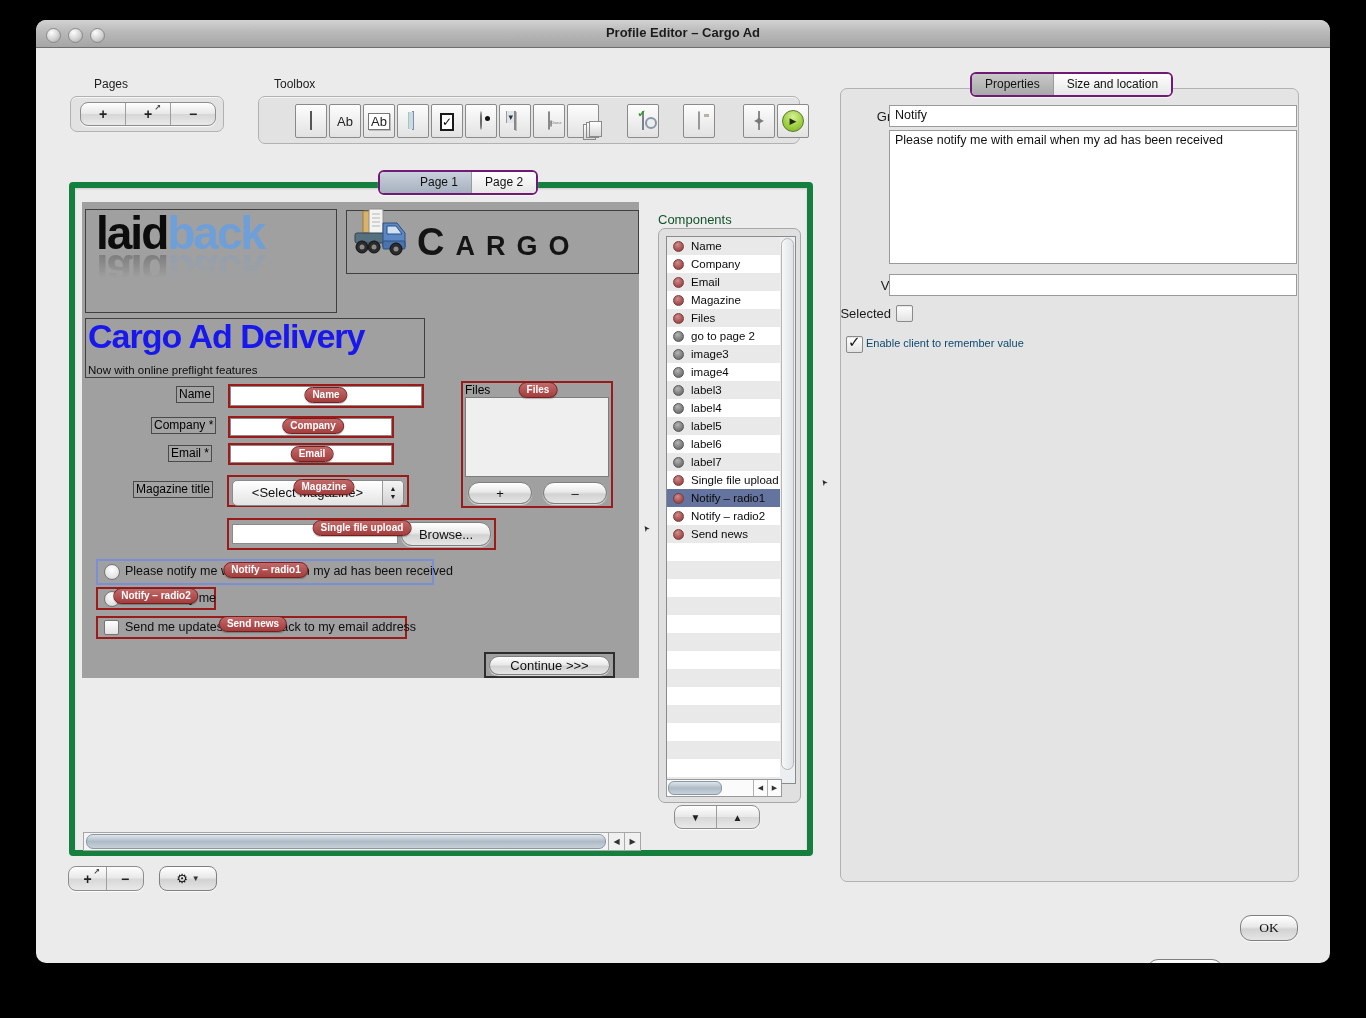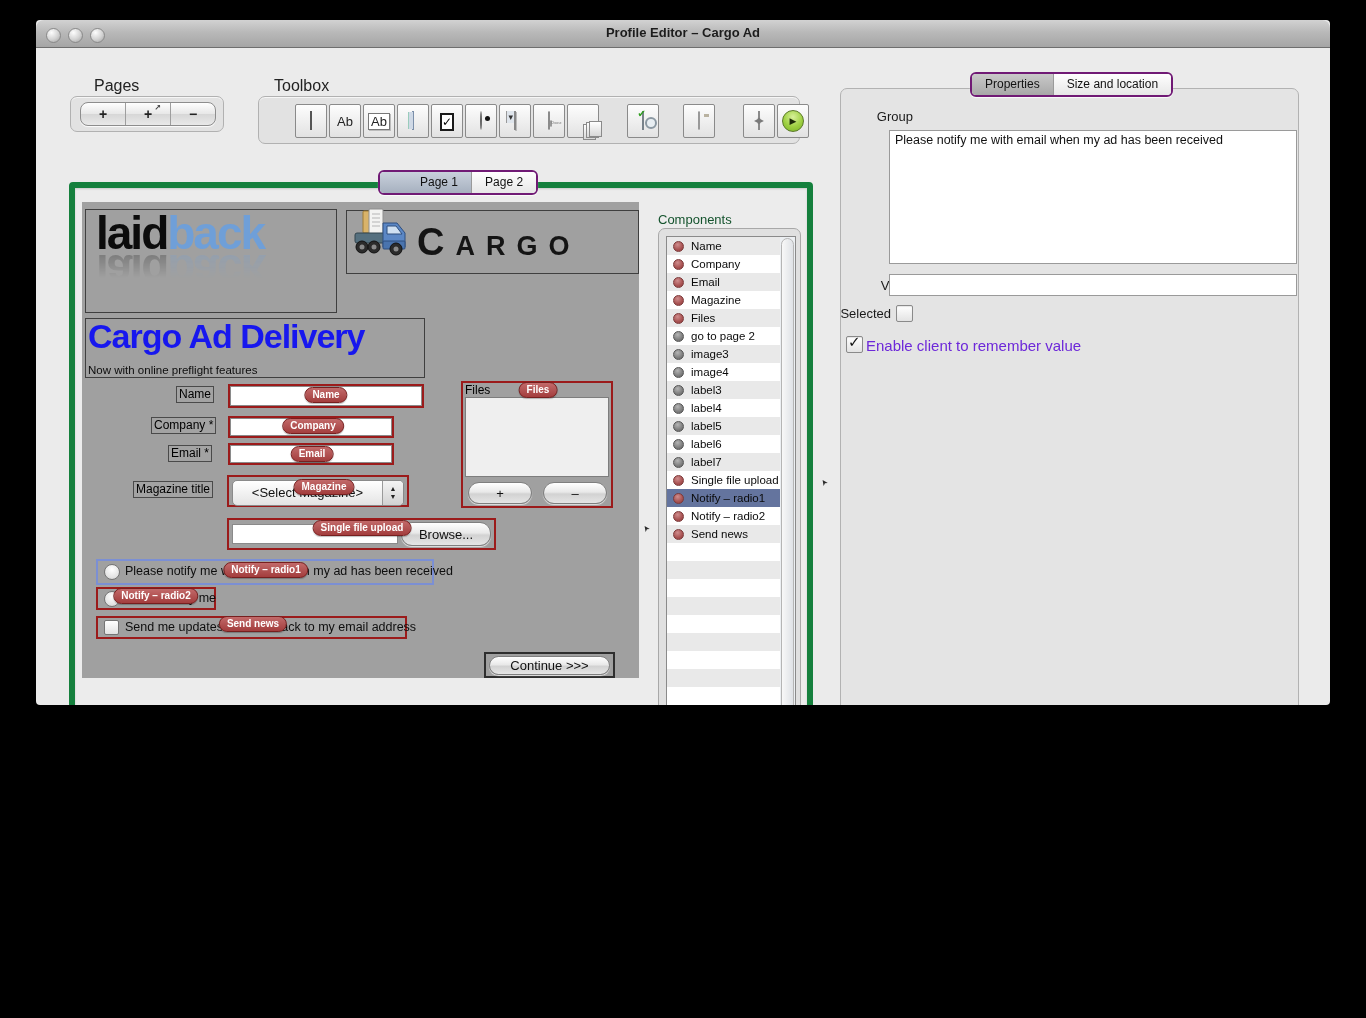--- a/index.html
+++ b/index.html
@@ -1,28 +1,28 @@
 <!DOCTYPE html>
 <html><head>
 <meta charset="utf-8">
 <style>
   html,body{margin:0;padding:0;background:#000;}
   body{font-family:"Liberation Sans","DejaVu Sans",sans-serif;-webkit-font-smoothing:antialiased;}
   .stage{position:relative;width:1366px;height:1018px;background:#000;overflow:hidden;}
-  .window{position:absolute;left:36px;top:20px;width:1294px;height:685px;background:#ebebeb;
-          border-radius:4px;box-shadow:0 10px 30px rgba(0,0,0,.7);overflow:hidden;}
+  .window{position:absolute;left:36px;top:20px;width:1294px;height:943px;background:#ebebeb;
+          border-radius:10px;box-shadow:0 10px 30px rgba(0,0,0,.7);overflow:hidden;}
   
   .titlebar{position:absolute;left:0;top:0;width:100%;height:27px;
             background:linear-gradient(#d2d2d2,#b9b9b9 45%,#a5a5a5);border-bottom:1px solid #6e6e6e;
             border-radius:8px 8px 0 0;}
   .light{position:absolute;top:8px;width:13px;height:13px;border-radius:50%;border:1px solid #898989;
          background:radial-gradient(circle at 35% 28%,#fdfdfd,#d2d2d2 55%,#9f9f9f);}
   .title{position:absolute;top:5px;left:0;width:100%;text-align:center;font-size:13px;font-weight:bold;color:#1c1c1c;}
   
-  .lbl{position:absolute;font-size:16px;color:#222;}
+  .lbl{position:absolute;font-size:12px;color:#222;}
   .groupbox{position:absolute;background:#e2e2e2;border:1px solid #b1b1b1;border-radius:7px;
             box-shadow:inset 0 1px 0 rgba(255,255,255,.7);}
   
   .seg{display:flex;border:1px solid #8d8d8d;border-radius:8px;overflow:hidden;height:22px;
        background:linear-gradient(#fefefe,#e8e8e8 48%,#d7d7d7 52%,#e9e9e9);box-shadow:0 1px 1px rgba(255,255,255,.9);}
   .seg-btn{width:44px;display:flex;align-items:center;justify-content:center;font-size:14px;font-weight:bold;color:#222;
            border-right:1px solid #9e9e9e;position:relative;}
   .seg-btn:last-child{border-right:none;}
   .mini-arrow{position:absolute;font-size:8px;top:0;right:9px;color:#444;}
   
@@ -132,21 +132,21 @@
   .chs-arrow{width:13px;border-left:1px solid #b0b0b0;display:flex;align-items:center;justify-content:center;font-size:7px;color:#333;}
   .reorder{position:absolute;left:632px;top:779px;width:84px;height:22px;}
   .reorder .seg-btn{width:41px;font-size:10px;}
   
   .props-panel{position:absolute;left:804px;top:68px;width:457px;height:792px;background:#e4e4e4;border:1px solid #b2b2b2;border-radius:7px;}
   .plabel{position:absolute;width:70px;text-align:right;font-size:13px;color:#1a1a1a;}
   .pfield{position:absolute;background:#fff;border:1px solid #9a9a9a;font-size:12.5px;color:#111;padding:2px 5px;overflow:hidden;}
   .checkbox{position:absolute;width:15px;height:15px;border:1px solid #8a8a8a;border-radius:2px;
             background:linear-gradient(#fff,#e3e3e3);box-shadow:inset 0 1px 1px rgba(0,0,0,.1);}
   .checkbox.checked::after{content:"✓";position:absolute;left:1px;top:-4px;font-size:15px;font-weight:bold;color:#111;}
-  .plain-label{position:absolute;font-size:15px;color:#6d28d9;white-space:nowrap;}
+  .plain-label{position:absolute;font-size:11px;color:#0c4a6e;white-space:nowrap;}
   
   .footer-seg{position:absolute;left:32px;top:846px;}
   .gear-btn{position:absolute;left:123px;top:846px;width:56px;height:23px;}
   .gear-btn .pill{width:100%;height:100%;border-radius:8px;font-size:13px;gap:4px;}
   .gear-caret{font-size:8px;color:#333;}
   .btn-cancel{position:absolute;left:1111px;top:939px;width:74px;height:24px;}
   .btn-ok{position:absolute;left:1204px;top:895px;width:56px;height:24px;font-family:Liberation Serif, serif;}
   .btn-cancel .pill,.btn-ok .pill{width:100%;height:100%;font-size:13.5px;}
   
   .truck{position:absolute;left:2px;top:-4px;}
@@ -466,20 +466,21 @@
 
     <span class="pane-cursor" style="left:785px;top:458px">➤</span>
 
     <div class="tabset" style="left:934px;top:52px">
       <div class="tab sel-gray">Properties</div>
       <div class="tab">Size and location</div>
     </div>
 
     <div class="props-panel">
       <div class="plabel" style="left:2px;top:20px">Group</div>
+      <div class="pfield" style="left:48px;top:16px;width:396px;height:16px">Notify</div>
 
       <div class="plabel" style="left:2px;top:45px">Text</div>
       <div class="pfield" style="left:48px;top:41px;width:396px;height:128px">Please notify me with email when my ad has been received</div>
 
       <div class="plabel" style="left:2px;top:189px">Value</div>
       <div class="pfield" style="left:48px;top:185px;width:396px;height:16px"></div>
 
       <div class="plabel" style="left:-20px;top:217px">Selected</div>
       <div class="checkbox" style="left:55px;top:216px"></div>
 

